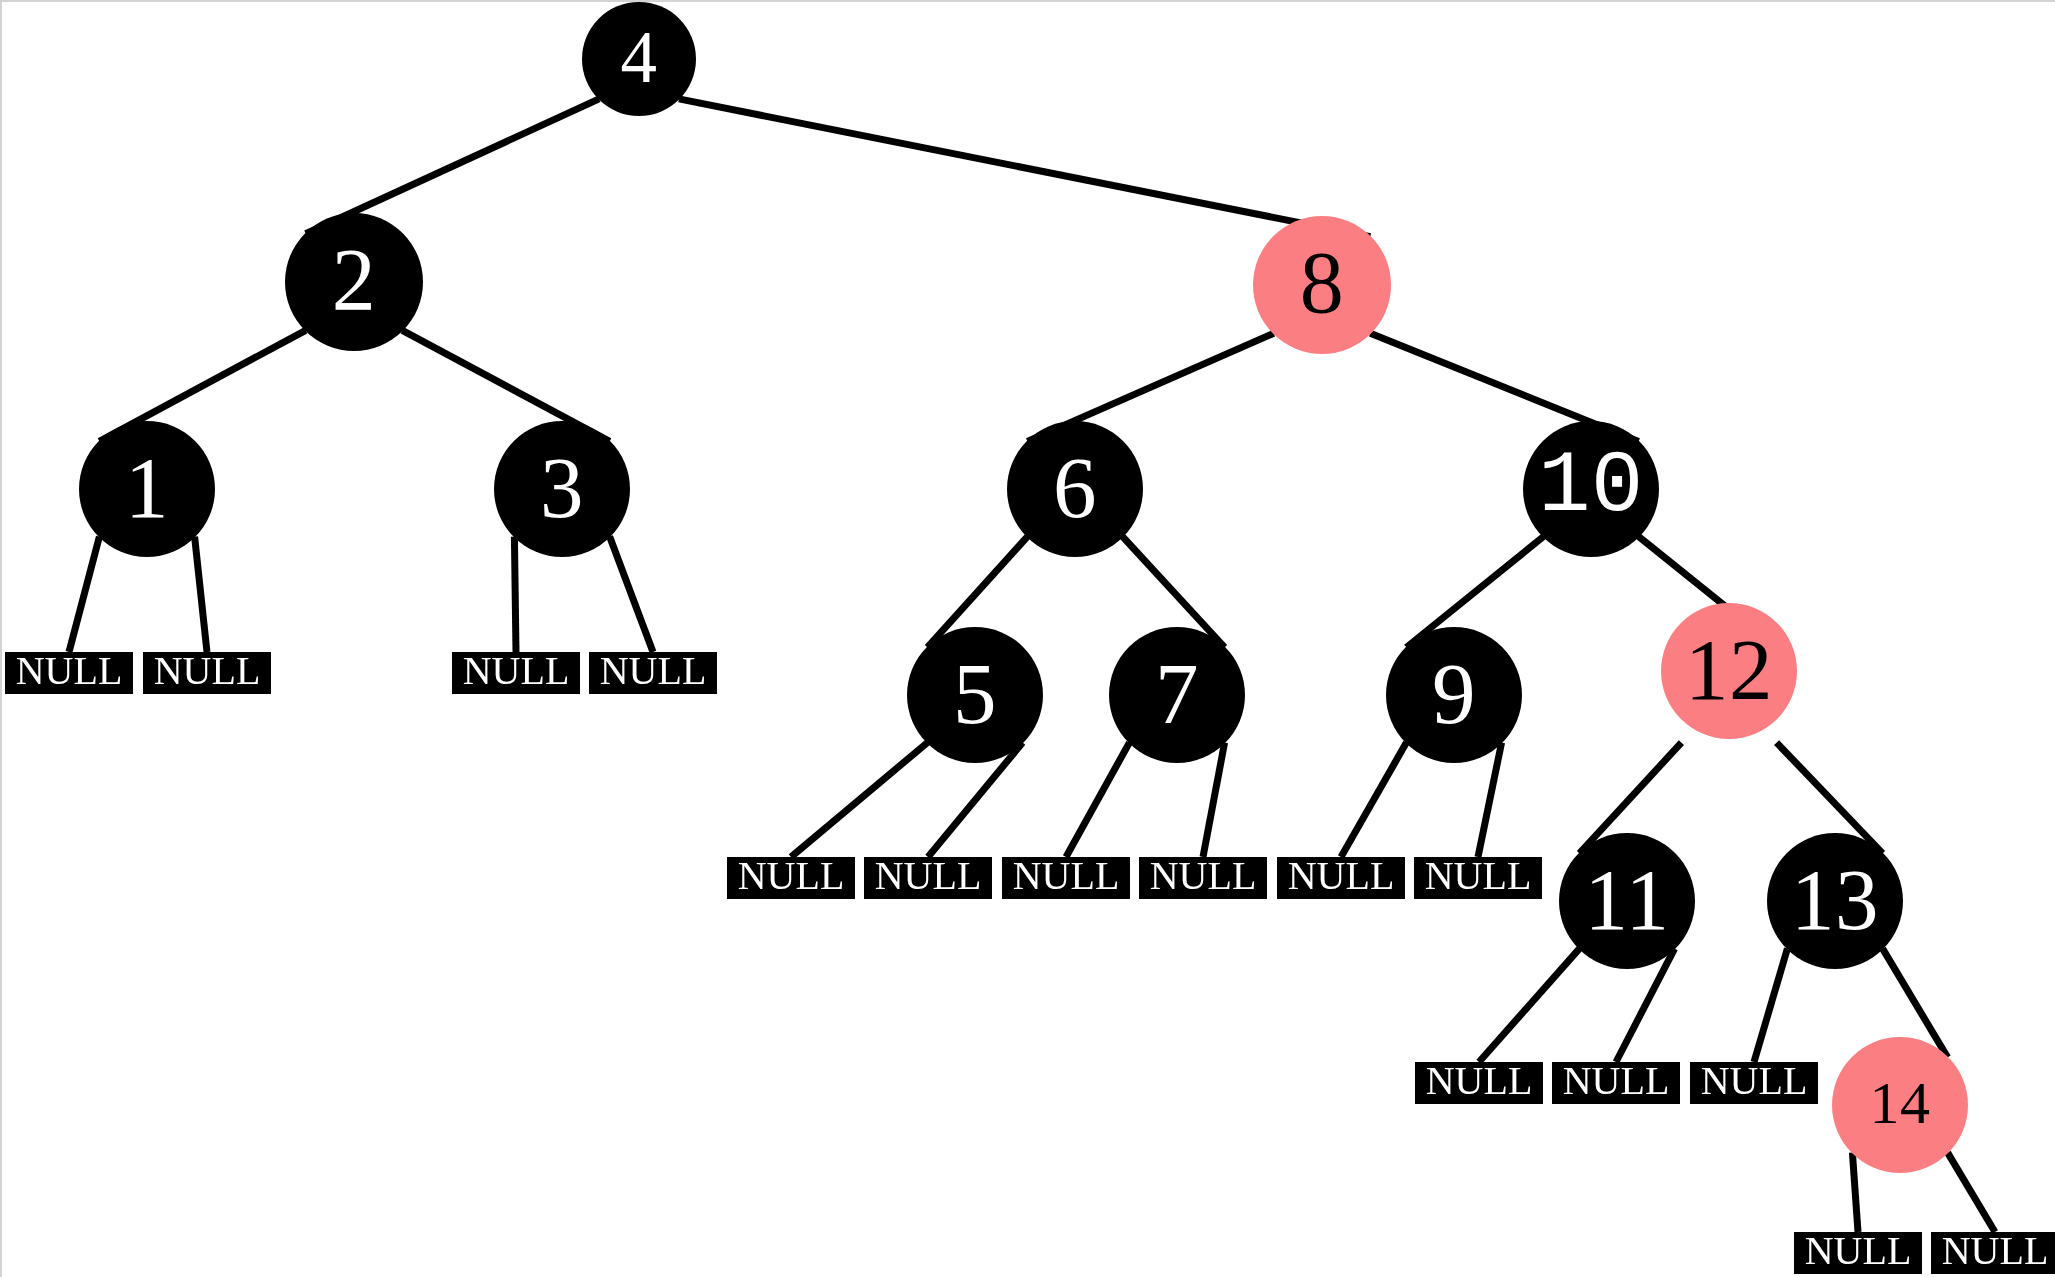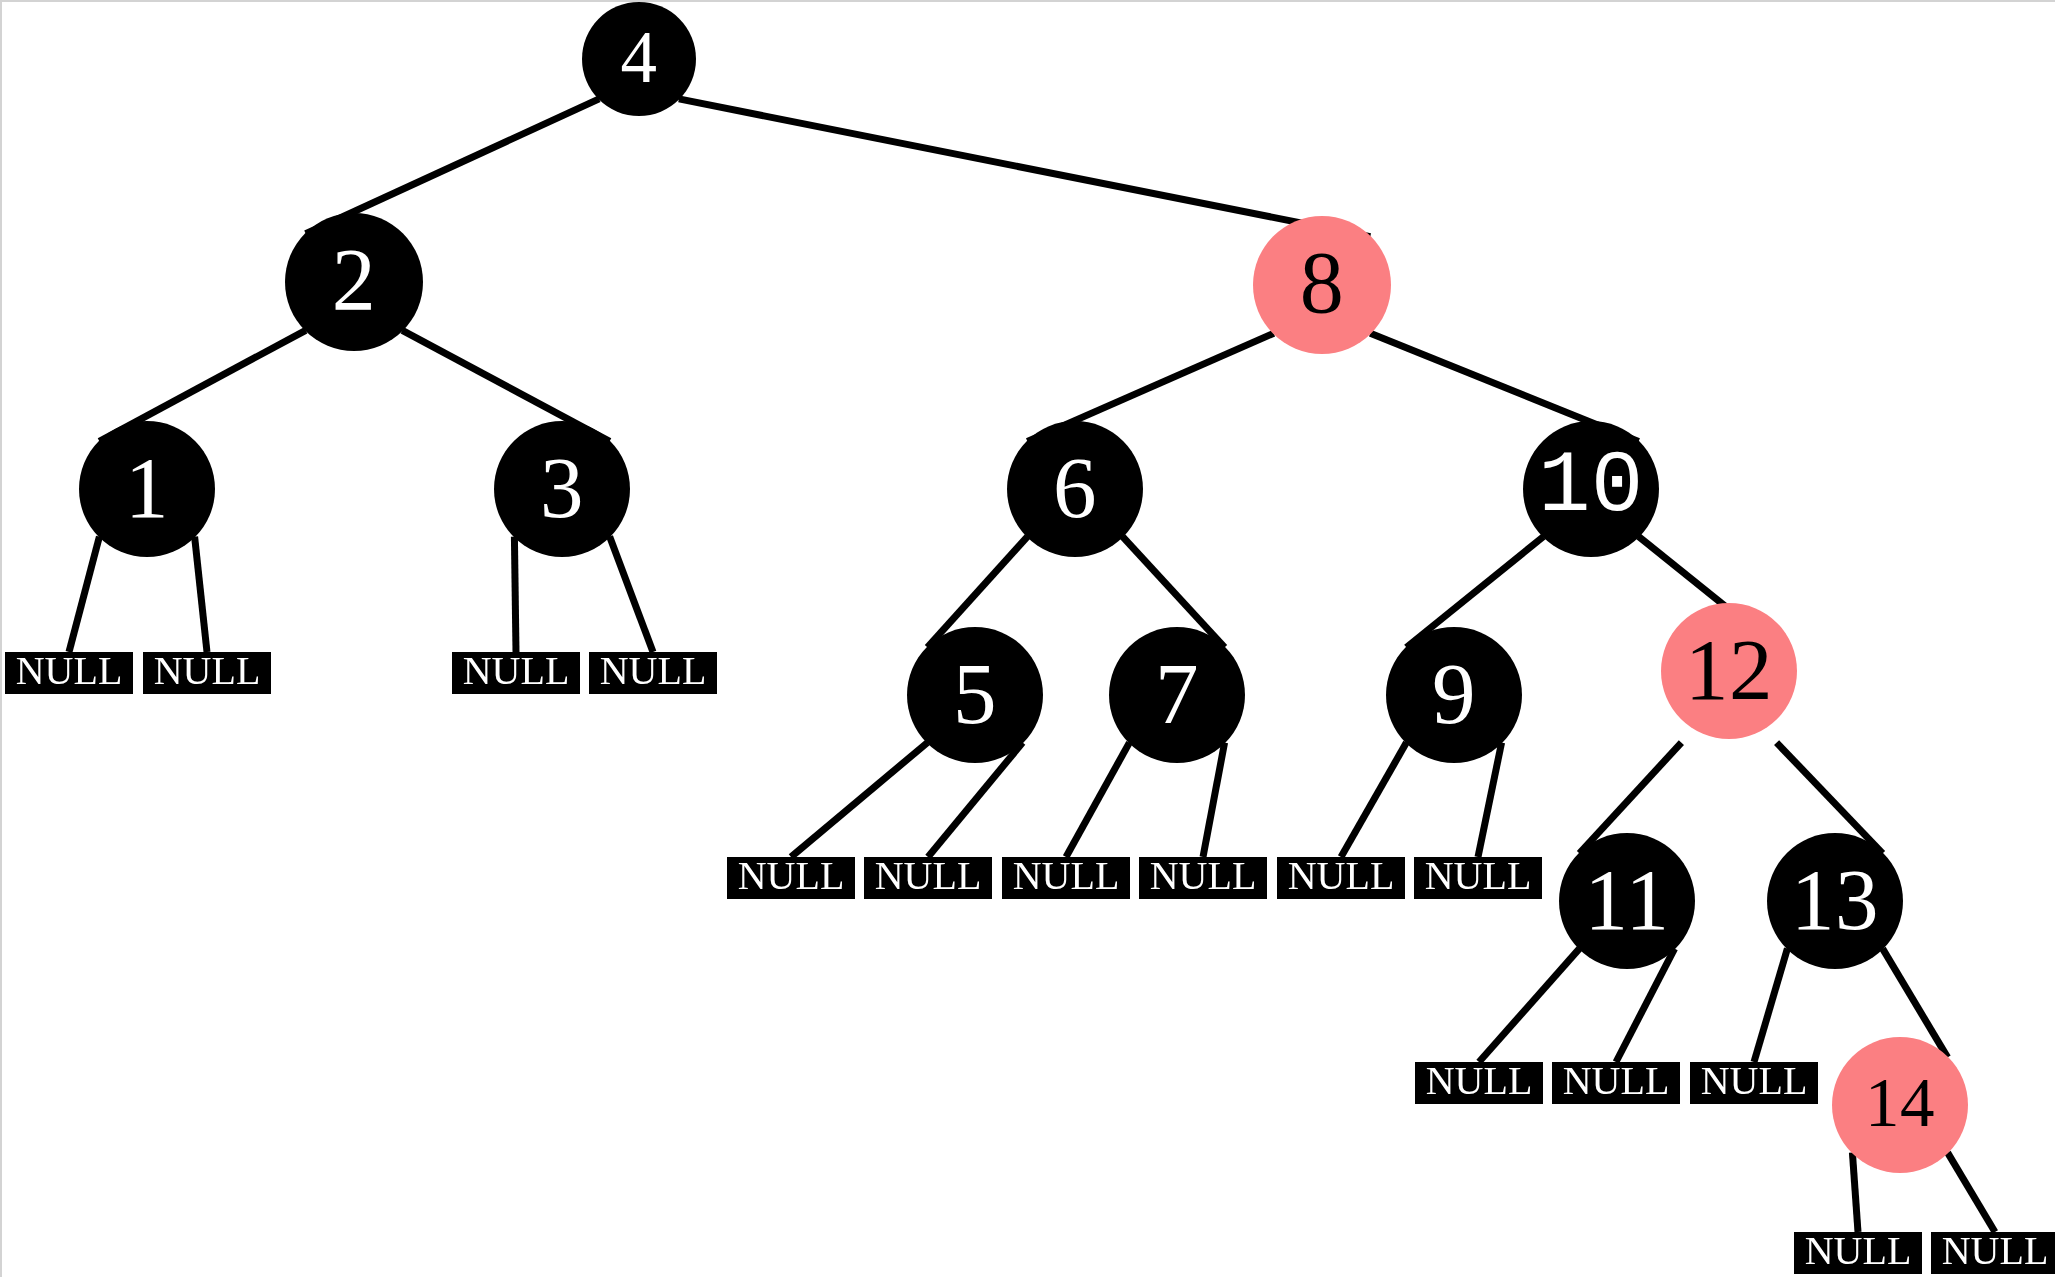--- a/index.html
+++ b/index.html
@@ -139,21 +139,21 @@
       <div class="node red" style="left: 1659px; top: 601px; width: 136px; height: 136px;">
         <span class="node-label" style="font-size: 87px;">12</span>
       </div>
       <div class="node black" style="left: 1557px; top: 831px; width: 136px; height: 136px;">
         <span class="node-label" style="font-size: 87px;">11</span>
       </div>
       <div class="node black" style="left: 1765px; top: 831px; width: 136px; height: 136px;">
         <span class="node-label" style="font-size: 87px;">13</span>
       </div>
       <div class="node red" style="left: 1830px; top: 1035px; width: 136px; height: 136px;">
-        <span class="node-label" style="font-size: 69px;">14</span>
+        <span class="node-label" style="font-size: 60px;">14</span>
       </div>
     </div>
   <div id="nulls-layer">
       <div class="nullbox" style="left: 3px; top: 650px; width: 128px; height: 42px;">
         <span class="null-label">NULL</span>
       </div>
       <div class="nullbox" style="left: 141px; top: 650px; width: 128px; height: 42px;">
         <span class="null-label">NULL</span>
       </div>
       <div class="nullbox" style="left: 450px; top: 650px; width: 128px; height: 42px;">

